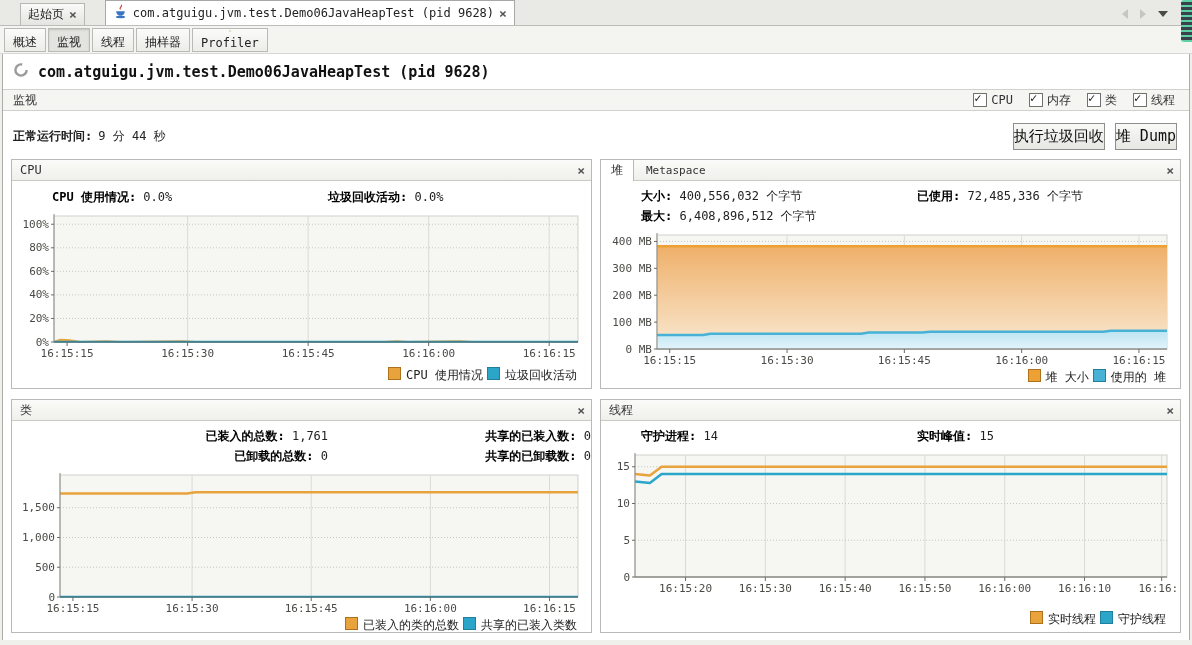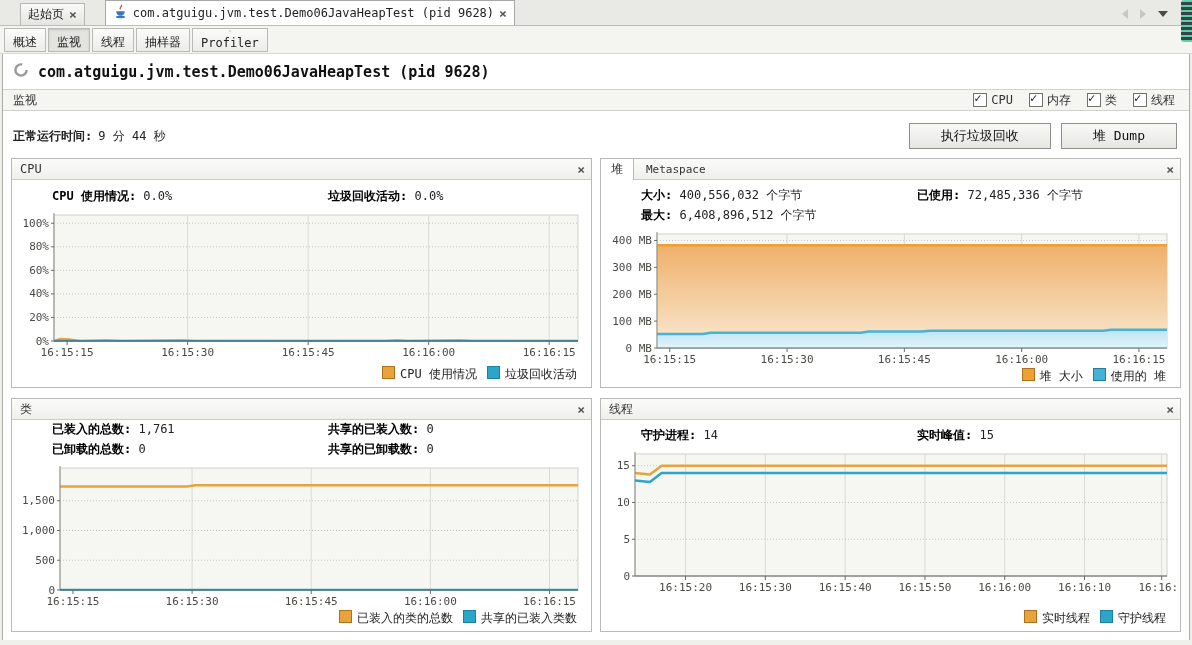--- a/index.html
+++ b/index.html
@@ -34,39 +34,39 @@
   .monitor-strip{height:20px;background:#F5F5F2;border-top:1px solid #D0D0CC;border-bottom:1px solid #D0D0CC;
                  display:flex;align-items:center;padding:0 10px;color:#333;}
   .cb-group{margin-left:auto;display:flex;gap:16px;padding-right:4px;}
   .cb-wrap{display:flex;align-items:center;gap:4px;cursor:pointer;}
   .cb{width:12px;height:12px;background:#fff;border:1px solid #707070;position:relative;display:inline-block;}
   .cb.checked::after{content:"✓";position:absolute;left:0px;top:-3px;font-size:12px;font-weight:bold;color:#111;}
 
   .uptime-row{display:flex;align-items:center;padding:12px 12px 9px 10px;}
   .uptime b{margin-right:6px;}
   .btns{margin-left:auto;display:flex;gap:10px;}
-  .btn{border:1px solid #8E8E8A;background:linear-gradient(#F9F9F7,#E6E6E2);padding:3px 31px;font-size:13px;
+  .btn{border:1px solid #8E8E8A;background:linear-gradient(#F9F9F7,#E6E6E2);padding:3px 0;font-size:15px;
        font-family:inherit;cursor:pointer;color:#111;}
 
   
   .grid{display:grid;grid-template-columns:1fr 1fr;grid-template-rows:230px 234px;gap:10px 8px;padding:0 8px;}
   .panel{border:1px solid #B9B9B5;background:#fff;display:flex;flex-direction:column;overflow:hidden;}
   .panel-hd{height:20px;flex:0 0 20px;background:linear-gradient(#FBFBF9,#EFEFEB);border-bottom:1px solid #C9C9C5;
             display:flex;align-items:center;padding:0 6px 0 8px;color:#333;}
   .panel-close{margin-left:auto;}
   .heap-hd{padding-left:0;}
   .heap-tab{align-self:stretch;display:flex;align-items:center;padding:0 10px;background:#fff;
             border-right:1px solid #B9B9B5;margin-bottom:-1px;cursor:pointer;}
   .heap-tab2{margin-left:12px;font-size:11px;color:#333;cursor:pointer;}
   .stats{display:grid;grid-template-columns:1.05fr 1fr;padding:8px 0 2px 40px;row-gap:5px;}
   .stat b{font-weight:bold;color:#000;}
   .stat span{color:#222;}
   .chart{margin-top:2px;}
   .chart svg{display:block;}
-  .chart-legend{display:flex;justify-content:flex-end;align-items:center;gap:10px;padding:0 14px 4px 0;margin-top:auto;}
+  .chart-legend{display:flex;justify-content:flex-end;align-items:center;gap:4px;padding:0 14px 4px 0;margin-top:auto;}
   .lg-sq{display:inline-block;width:11px;height:11px;margin-right:5px;vertical-align:-1px;}
 </style>
 </head>
 <body>
 
 <div class="doc-tabbar">
   <div class="doc-tab">
     <span>起始页</span>
     <span class="xicon"></span>
   </div>
@@ -302,21 +302,21 @@
           <span><span class="lg-sq" style="background: rgb(237, 160, 51); border: 1px solid rgb(173, 112, 27);"></span><span>堆 大小</span></span>
           <span><span class="lg-sq" style="background: rgb(71, 178, 214); border: 1px solid rgb(30, 127, 158);"></span><span>使用的 堆</span></span>
         </div>
     </div>
 
     <div class="panel">
       <div class="panel-hd">
         <span>类</span>
         <span class="panel-close xicon"></span>
       </div>
-      <div class="stats" style="padding-top:1px;row-gap:3px;">
+      <div class="stats" style="padding-top:7px;row-gap:3px;text-align:right;">
         <div class="stat"><b>已装入的总数:</b> <span>1,761</span></div>
         <div class="stat"><b>共享的已装入数:</b> <span>0</span></div>
         <div class="stat"><b>已卸载的总数:</b> <span>0</span></div>
         <div class="stat"><b>共享的已卸载数:</b> <span>0</span></div>
       </div>
       <div class="chart">
           <svg width="576" height="148" viewBox="0 0 576 148">
             <defs></defs>
             <rect x="48" y="6" width="518" height="122" fill="#F6F6F3" stroke="#CFCFCB" stroke-width="1"></rect>
             <line x1="180.09" y1="6" x2="180.09" y2="128" stroke="#DADAD6"></line>

